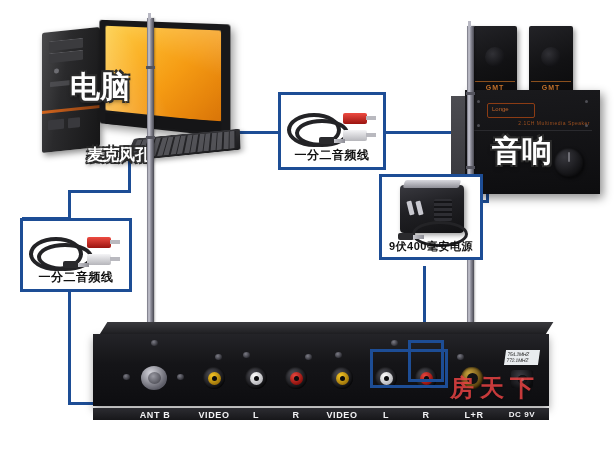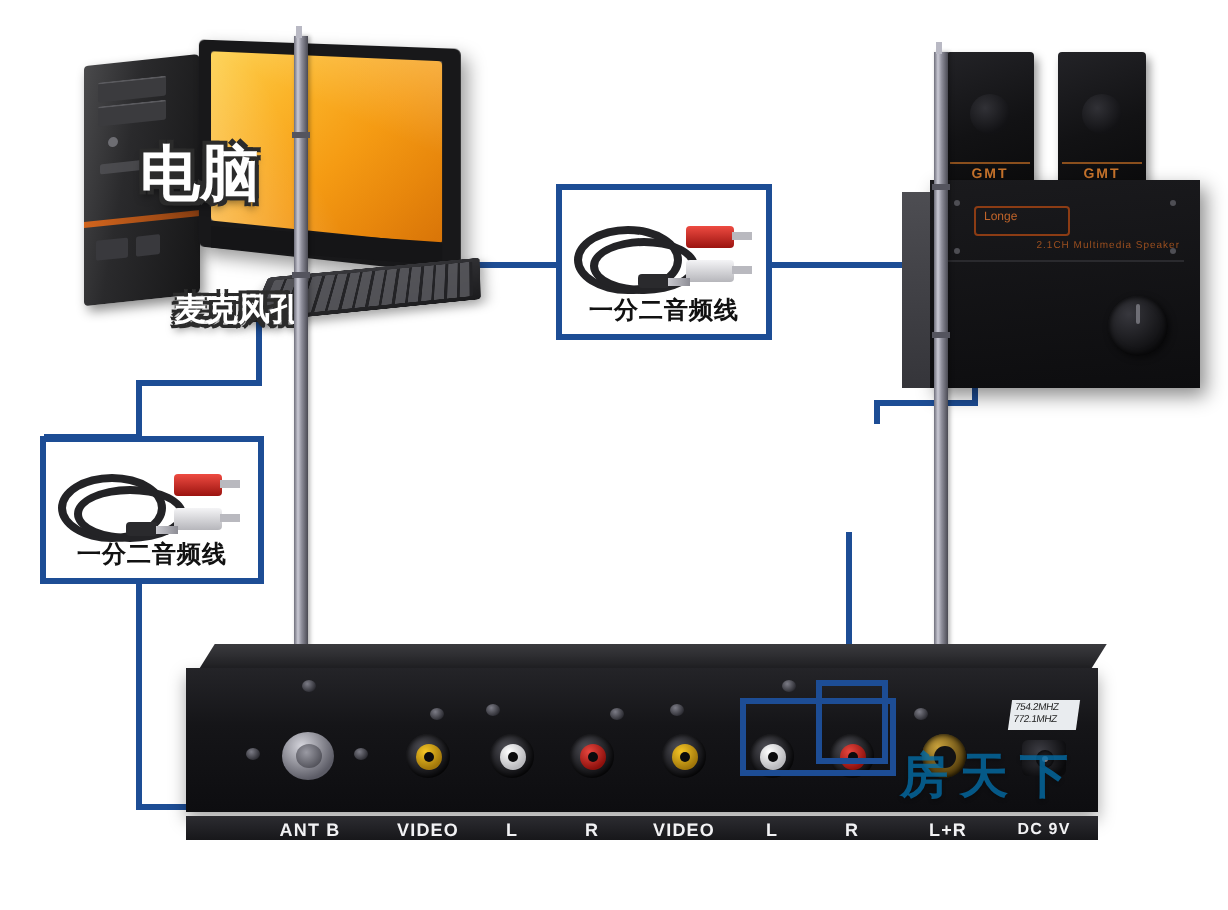--- a/index.html
+++ b/index.html
@@ -165,21 +165,21 @@
       box-shadow:2px 2px 5px rgba(0,0,0,.4);}
   .adapter .top{position:absolute;left:4px;top:-5px;width:56px;height:8px;border-radius:2px;
       background:linear-gradient(180deg,#d8d8de,#8e8e96);transform:skewX(-18deg);}
   .adapter .prong{position:absolute;width:5px;height:14px;background:#c9c9d0;border-radius:1px;}
   .adapter .prong.p1{left:8px;top:16px;transform:rotate(-14deg);}
   .adapter .prong.p2{left:17px;top:16px;transform:rotate(-14deg);}
   .adapter .vent{position:absolute;left:34px;top:14px;width:18px;height:22px;
       background:repeating-linear-gradient(0deg,#2e2e33 0 3px,#141417 3px 5px);border-radius:2px;}
 
   
-  #watermark{position:absolute;left:398px;top:372px;width:216px;height:80px;color:#0369a1;
+  #watermark{position:absolute;left:398px;top:372px;width:216px;height:80px;color:#ef4444;
       opacity:.82;text-shadow:0 1px 2px rgba(0,0,0,.35);pointer-events:none;}
   #watermark .cn{position:absolute;left:52px;top:0px;font-size:24px;font-weight:bold;letter-spacing:6px;
       font-family:"DejaVu Sans",sans-serif;}
   #watermark .en{position:absolute;left:0px;top:16px;font-size:40px;font-weight:bold;letter-spacing:-1px;
       font-family:"Liberation Serif",serif;}
 </style>
 </head>
 <body>
 
 <div id="stage">
@@ -239,20 +239,21 @@
         <div class="scr c"></div>
         <div class="scr d"></div>
         <div class="ledbox">
           <i>Longe</i>
         </div>
       </div>
       <div class="model">2.1CH Multimedia Speaker</div>
       <div class="knob"></div>
     </div>
   </div>
+  <div class="bigLabel" style="left:492px;top:131px;font-size:30px;">音响</div>
 
   <div class="antenna" style="left:147px;top:18px;height:355px;">
     <div class="tip"></div>
     <div class="seg" style="top:48px;"></div>
     <div class="seg" style="top:118px;"></div>
     <div class="base"></div>
   </div>
   <div class="antenna" style="left:467px;top:26px;height:350px;">
     <div class="tip"></div>
     <div class="seg" style="top:66px;"></div>
@@ -351,18 +352,31 @@
       <div class="rca wht" style="left:60px;top:29px;">
           <div class="pin"></div>
         </div>
       <div class="plug35" style="left:36px;top:36px;">
           <div class="tip"></div>
         </div>
     </div>
     <div class="cap" style="font-size:12px;">一分二音频线</div>
   </div>
 
+  <div class="callout" style="left:379px;top:174px;width:104px;height:86px;">
+    <div class="adapter">
+      <div class="top"></div>
+      <div class="prong p1"></div>
+      <div class="prong p2"></div>
+      <div class="vent"></div>
+    </div>
+    <div class="coil" style="left:30px;top:44px;width:50px;height:20px;border-width:3px;"></div>
+    <div class="plug35" style="left:16px;top:56px;">
+        <div class="tip"></div>
+      </div>
+    <div class="cap" style="font-size:11px;">9伏400毫安电源</div>
+  </div>
 
   <div id="watermark">
     <div class="cn">房天下</div>
   </div>
 
 </div>
 
 </body></html>

